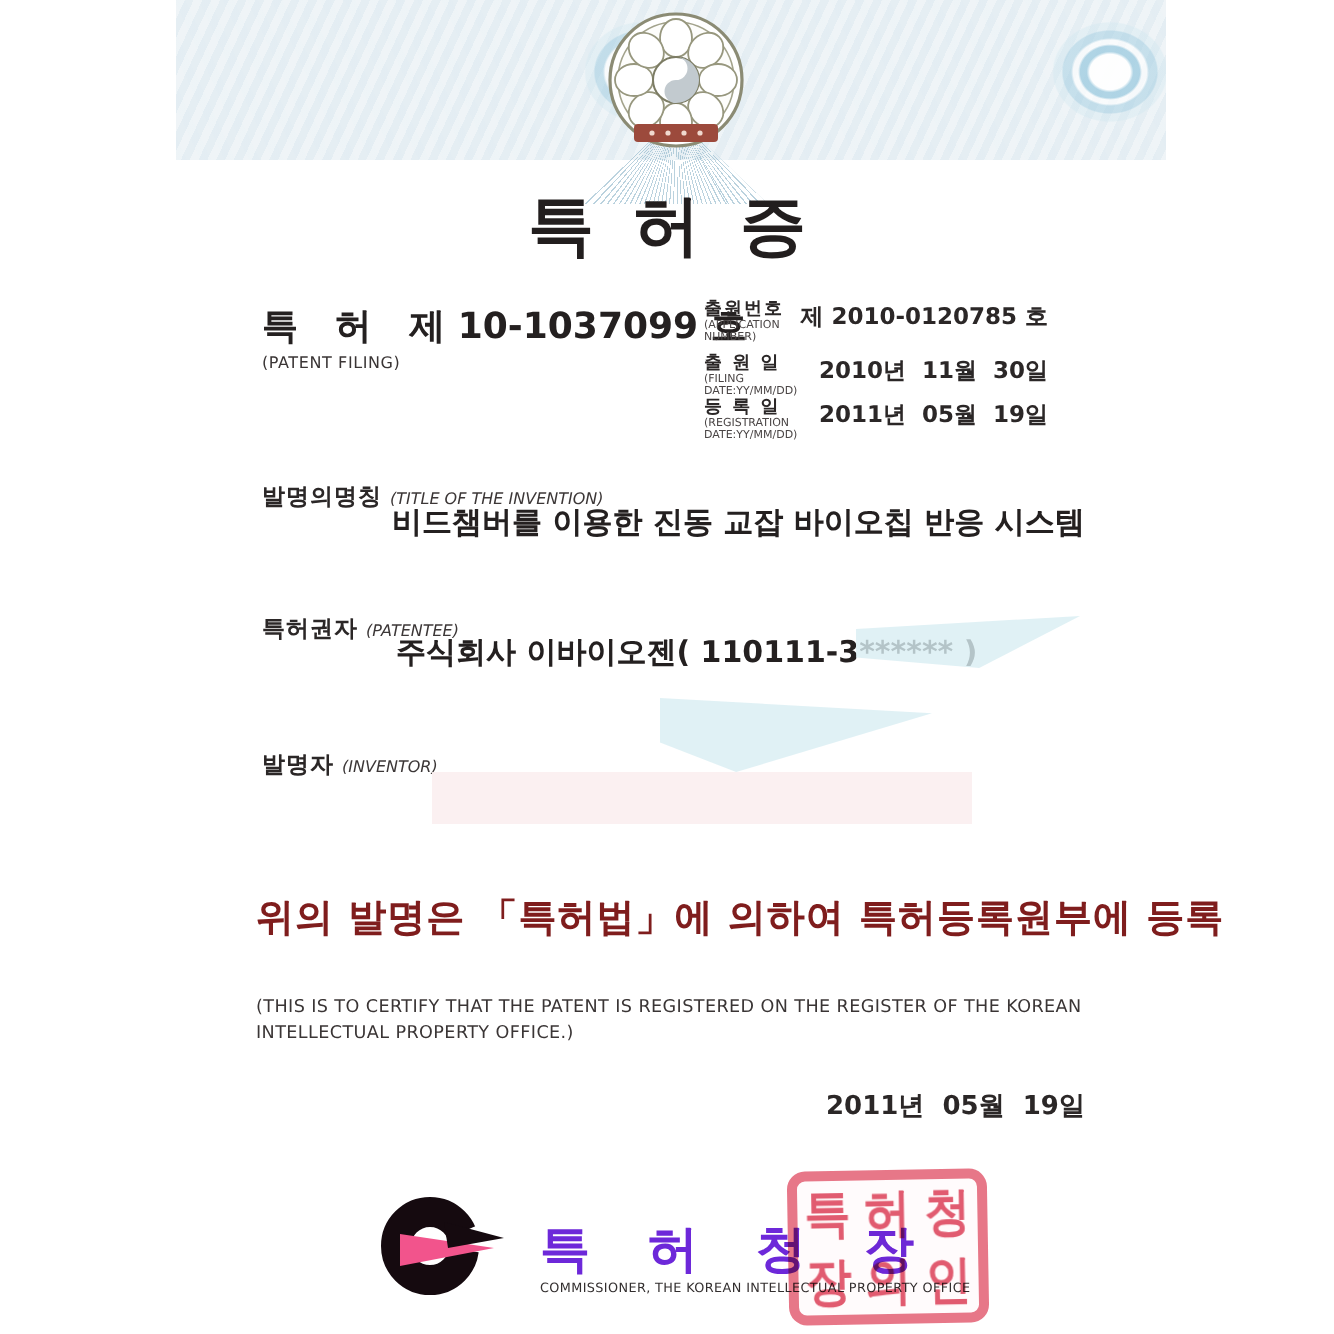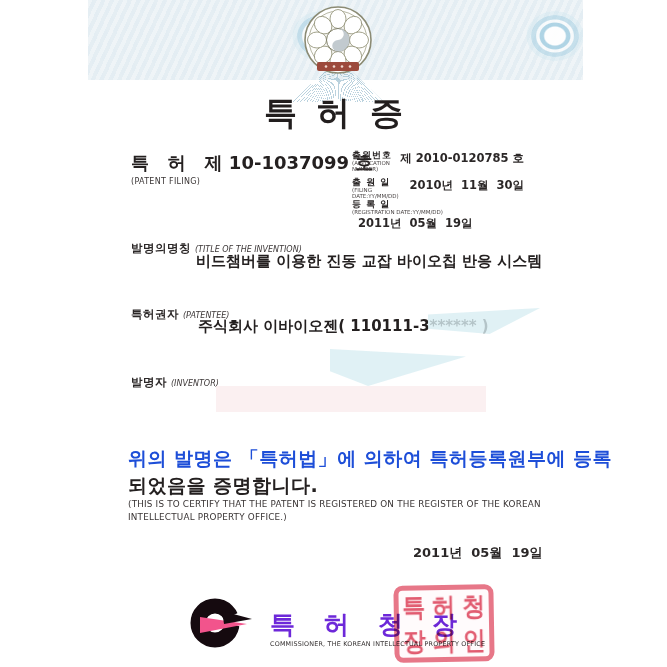--- a/index.html
+++ b/index.html
@@ -55,21 +55,21 @@
   .body-line{font-size:15px;font-weight:bold;white-space:pre;color:#242020;}
 
   
   .wm-cyan1{left:428px;top:308px;width:112px;height:26px;background:#d8eef3;opacity:.8;
             clip-path:polygon(0 25%,100% 0,55% 100%,0 80%);}
   .wm-cyan2{left:330px;top:344px;width:136px;height:42px;background:#d8eef3;opacity:.8;
             clip-path:polygon(0 12%,100% 30%,28% 100%,0 65%);}
   .wm-pink{left:216px;top:386px;width:270px;height:26px;background:#fbeef0;opacity:.9;}
 
   
-  .decl1{left:128px;top:446px;font-size:19px;font-weight:bold;letter-spacing:.5px;color:#1d4ed8;}
+  .decl1{left:128px;top:446px;font-size:19px;font-weight:bold;letter-spacing:.5px;color:#7f1d1d;}
   .decl2{left:128px;top:473px;font-size:19px;font-weight:bold;letter-spacing:.5px;color:#242020;}
   .decl-en{font-size:8.8px;color:#3a3535;letter-spacing:.2px;}
 
   .issue-date{left:413px;top:544px;font-size:13px;font-weight:bold;white-space:pre;}
 
   
   .logo{position:absolute;left:188px;top:598px;width:66px;height:50px;}
   .comm-ko{left:270px;top:608px;font-size:25px;font-weight:bold;letter-spacing:29px;color:#6d28d9;z-index:2;}
   .comm-en{left:270px;top:640px;font-size:6.4px;letter-spacing:.2px;color:#332f2f;z-index:2;}
 
@@ -127,21 +127,21 @@
     </div>
     <div class="f-value">제 2010-0120785 호</div>
   </div>
   <div class="field-row" style="top:178px;">
     <div class="f-label">
       <span class="ko">출 원 일</span>
       <span class="en">(FILING DATE:YY/MM/DD)</span>
     </div>
     <div class="f-value">2010년  11월  30일</div>
   </div>
-  <div class="field-row" style="top:200px;flex-direction:column;">
+  <div class="field-row" style="top:200px;">
     <div class="f-label">
       <span class="ko">등 록 일</span>
       <span class="en">(REGISTRATION DATE:YY/MM/DD)</span>
     </div>
     <div class="f-value">2011년  05월  19일</div>
   </div>
 
   <div class="abs" style="left:131px;top:237px;">
     <span class="sec-ko">발명의명칭</span><span class="sec-en">(TITLE OF THE INVENTION)</span>
   </div>
@@ -154,21 +154,20 @@
 
   <div class="abs wm-cyan1"></div>
   <div class="abs wm-cyan2"></div>
 
   <div class="abs" style="left:131px;top:371px;">
     <span class="sec-ko">발명자</span><span class="sec-en">(INVENTOR)</span>
   </div>
   <div class="abs wm-pink"></div>
 
   <div class="abs decl1">위의 발명은 「특허법」에 의하여 특허등록원부에 등록</div>
-  <div class="abs decl2">되었음을 증명합니다.</div>
   <div class="abs decl-en" style="left:128px;top:499px;">(THIS IS TO CERTIFY THAT THE PATENT IS REGISTERED ON THE REGISTER OF THE KOREAN</div>
   <div class="abs decl-en" style="left:128px;top:512px;">INTELLECTUAL PROPERTY OFFICE.)</div>
 
   <div class="abs issue-date">2011년  05월  19일</div>
 
   <svg class="logo" viewBox="0 0 66 50">
     <circle cx="27" cy="25" r="17" fill="none" stroke="#150a0f" stroke-width="15"></circle>
     <polygon points="27,25 66,8 66,30" fill="#ffffff"></polygon>
     <polygon points="12,19 59,26 12,35" fill="#f2548c"></polygon>
     <polygon points="34,13 64,21 36,26" fill="#150a0f"></polygon>

